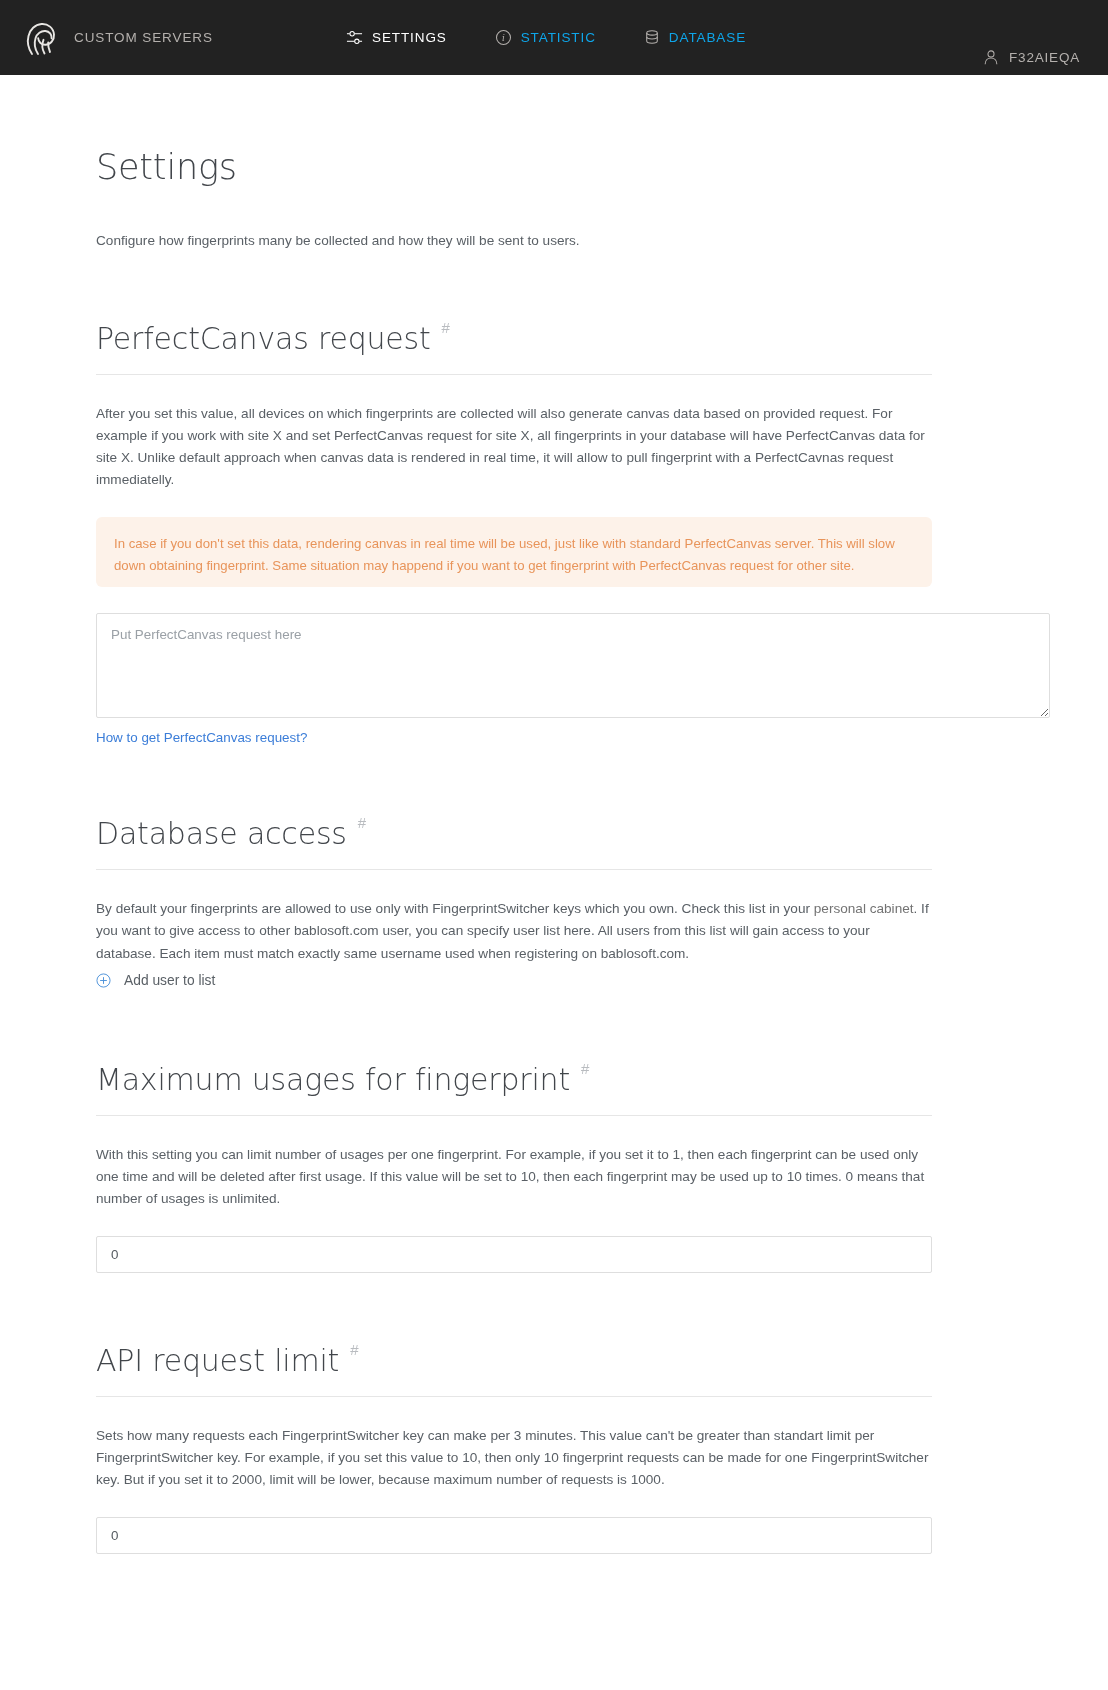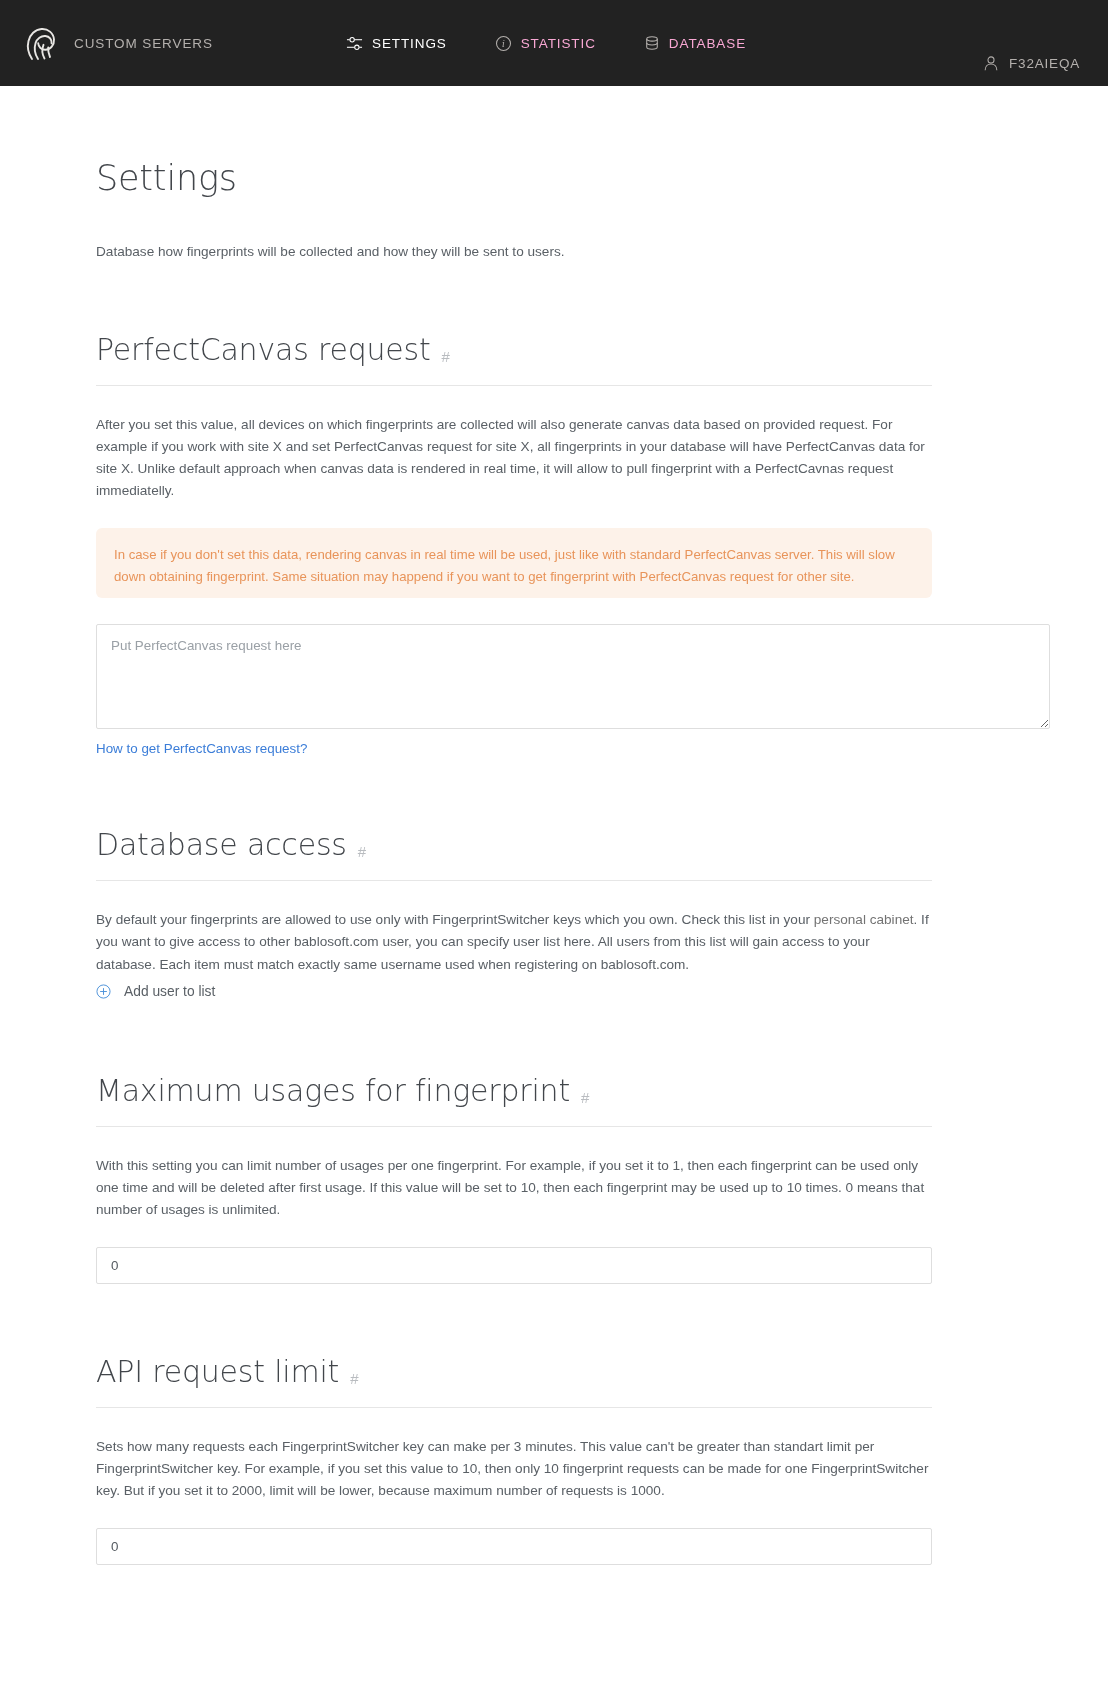--- a/index.html
+++ b/index.html
@@ -13,21 +13,21 @@
   }
   body {
     width: 1108px;
     min-height: 1690px;
     position: relative;
     overflow-x: hidden;
   }
 
   
   .navbar {
-    height: 86px;
+    height: 75px;
     background: #222222;
     display: flex;
     align-items: center;
     padding: 0 28px 0 24px;
     position: relative;
   }
   .nav-brand {
     display: flex;
     align-items: center;
     gap: 16px;
@@ -57,21 +57,21 @@
     display: flex;
     align-items: center;
     gap: 9px;
     padding: 0 24px;
     cursor: pointer;
     white-space: nowrap;
   }
   .nav-item .nav-text {
     font-size: 13.5px;
     letter-spacing: 0.9px;
-    color: #f9a8d4;
+    color: #0ea5e9;
   }
   .nav-item.active .nav-text { color: #ffffff; }
   .nav-icon { display: block; flex: none; }
   .nav-user {
     position: absolute;
     right: 28px;
     display: flex;
     align-items: center;
     gap: 10px;
     cursor: pointer;
@@ -105,21 +105,21 @@
     font-size: 13.6px;
     color: #5a6066;
     margin: 0;
     padding-top: 43px;
     line-height: 1.55;
   }
 
   .section { padding-top: 70px; }
   .section-head {
     display: flex;
-    align-items: flex-end;
+    align-items: flex-start;
     gap: 11px;
     border-bottom: 1px solid #e6e6e6;
     padding-bottom: 18px;
   }
   h2.section-title {
     font-family: "DejaVu Sans", sans-serif;
     font-weight: 300;
     font-size: 30px;
     color: #42464b;
     margin: 0;
@@ -282,21 +282,21 @@
     </span>
     <span class="nav-text">F32AIEQA</span>
   </div>
 
 </div>
 
 <div class="page">
   <div class="content">
 
     <h1 class="page-title">Settings</h1>
-    <p class="page-subtitle">Database how fingerprints will be collected and how they will be sent to users.</p>
+    <p class="page-subtitle">Configure how fingerprints many be collected and how they will be sent to users.</p>
 
     <div class="section">
       <div class="section-head">
         <h2 class="section-title">PerfectCanvas request</h2>
         <span class="anchor-hash">#</span>
       </div>
       <p class="body-text">After you set this value, all devices on which fingerprints are collected will also generate canvas data based on provided request. For example if you work with site X and set PerfectCanvas request for site X, all fingerprints in your database will have PerfectCanvas data for site X. Unlike default approach when canvas data is rendered in real time, it will allow to pull fingerprint with a PerfectCavnas request immediatelly.</p>
 
       <div class="alert-warning">In case if you don't set this data, rendering canvas in real time will be used, just like with standard PerfectCanvas server. This will slow down obtaining fingerprint. Same situation may happend if you want to get fingerprint with PerfectCanvas request for other site.</div>
 

